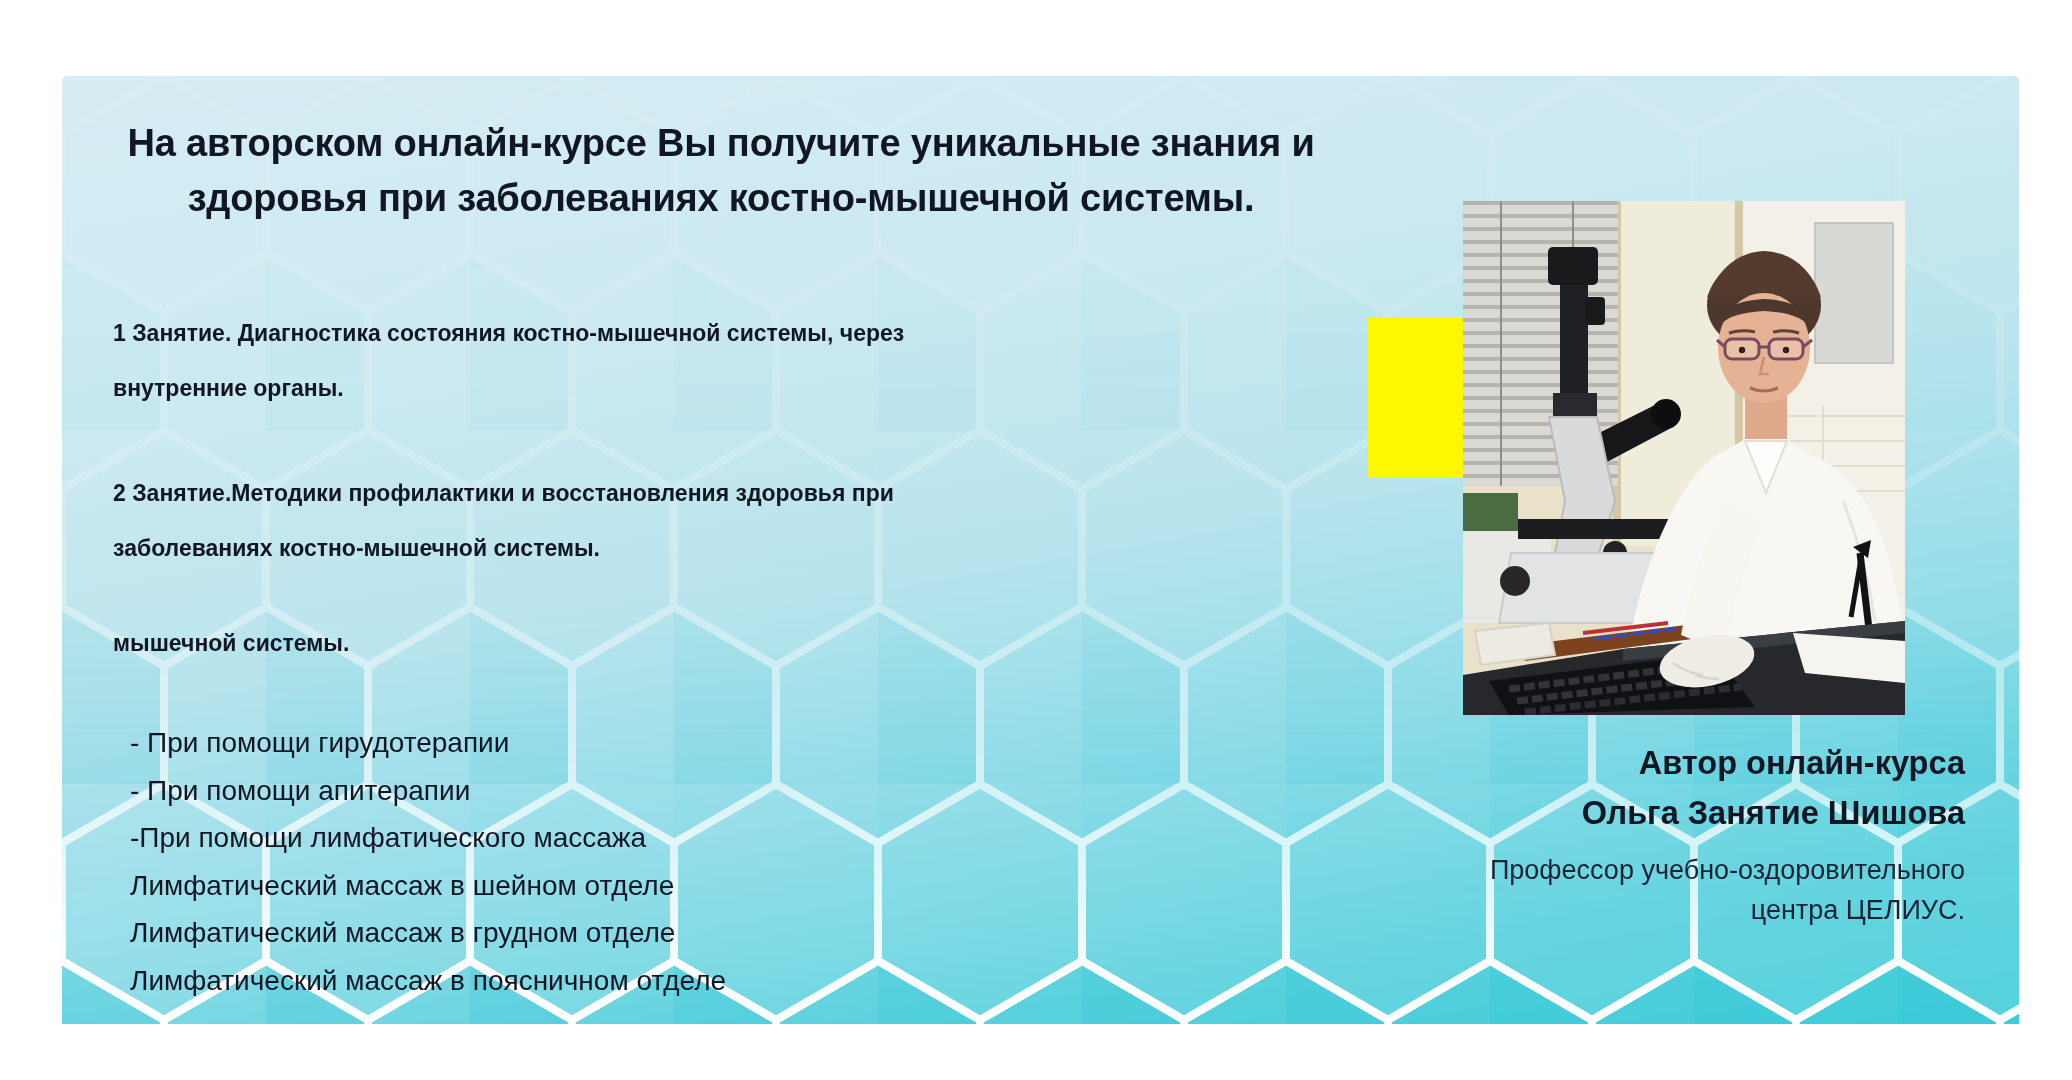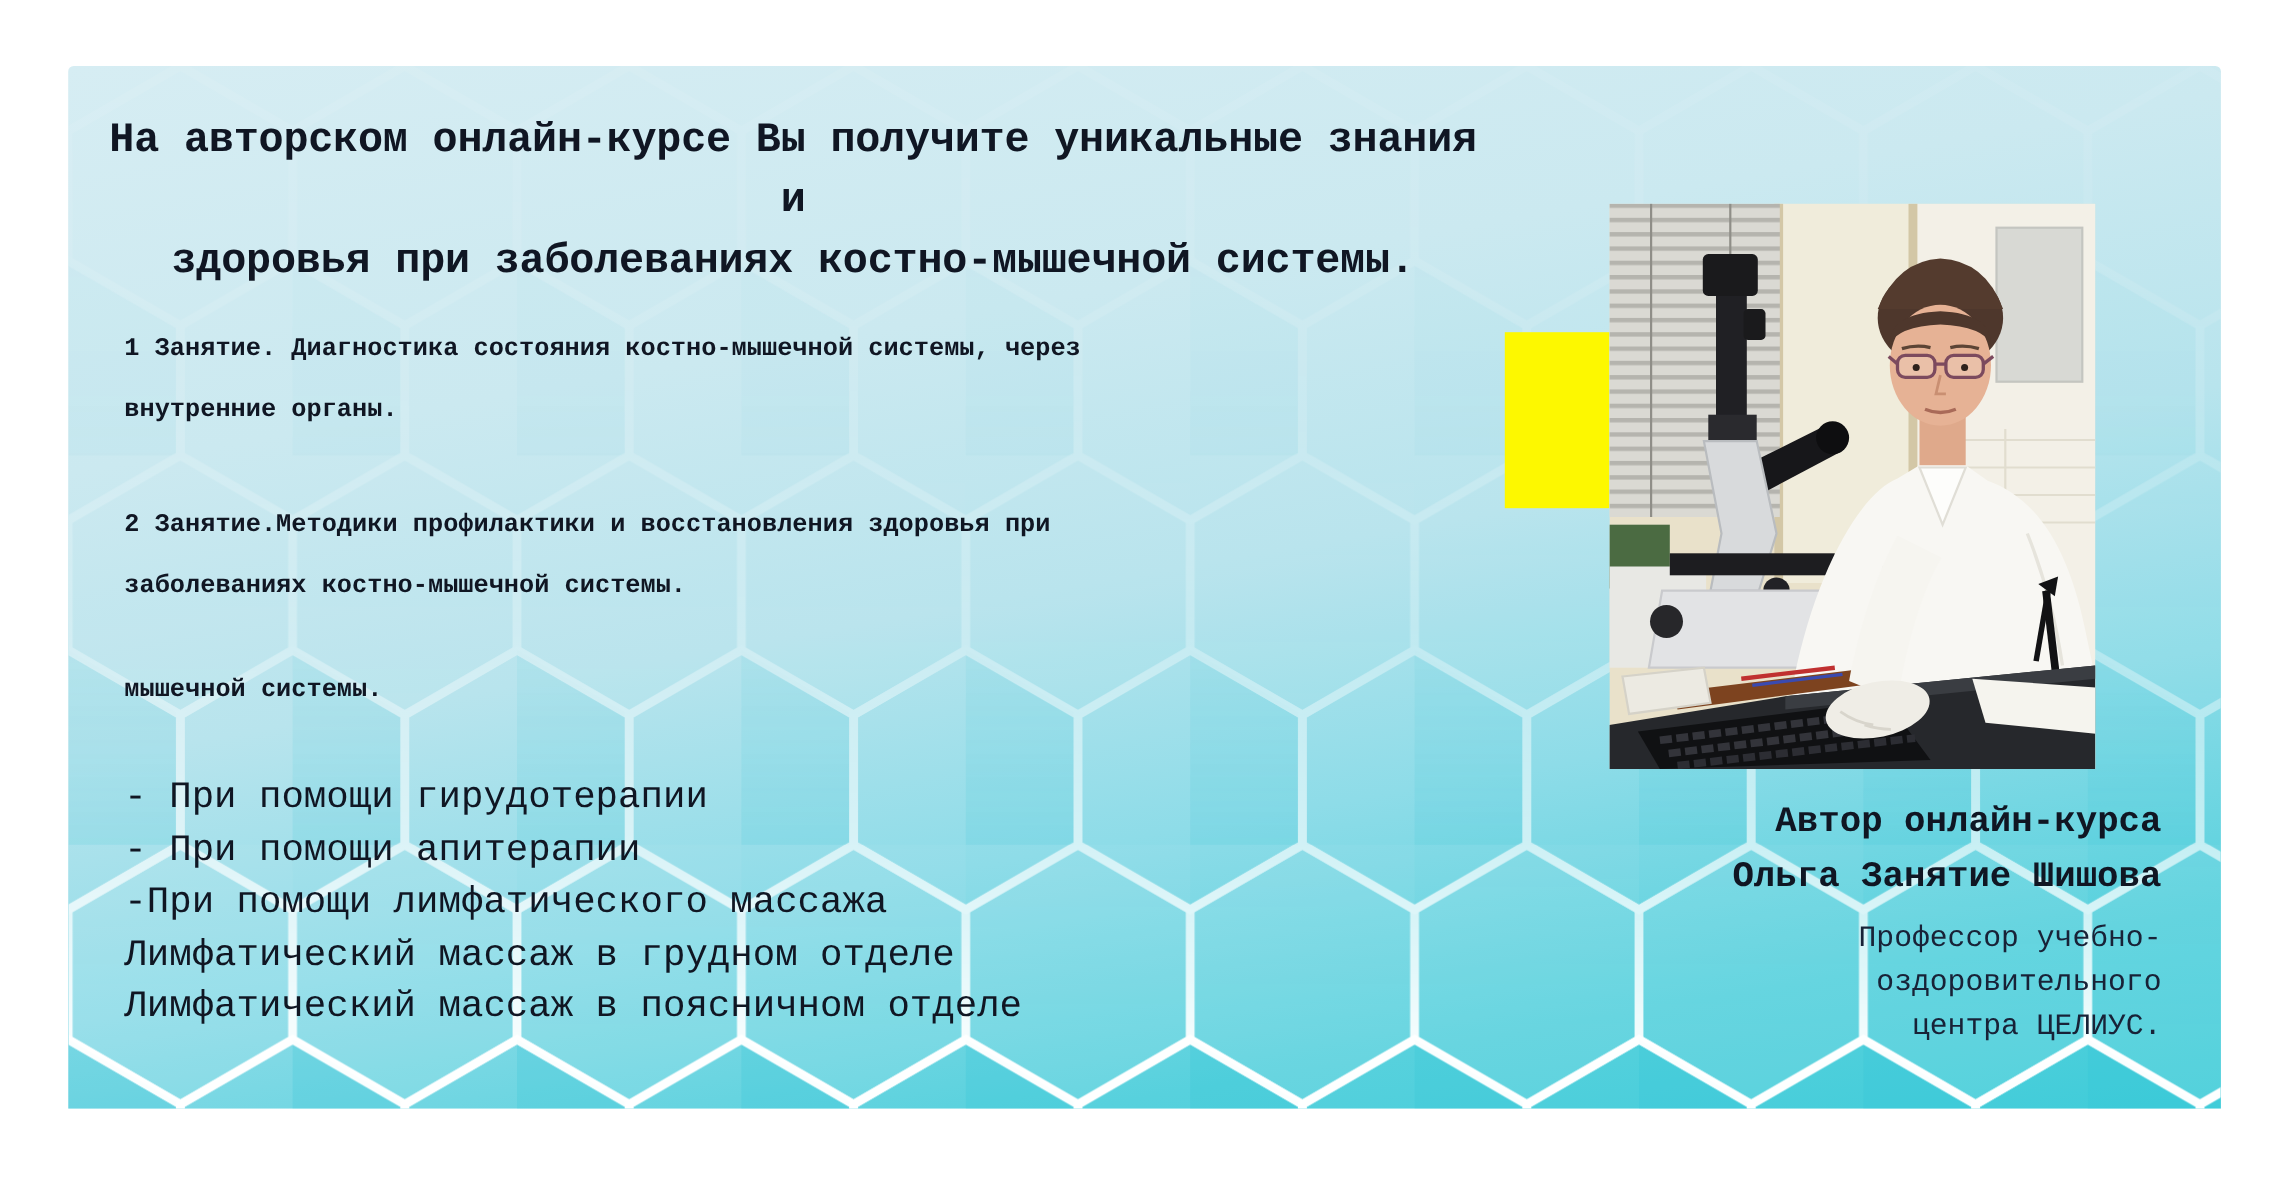--- a/index.html
+++ b/index.html
@@ -1,27 +1,27 @@
 <!DOCTYPE html>
 <html><head>
 <meta charset="utf-8">
 <style>
   html,body{margin:0;padding:0;background:#ffffff;}
   .page{position:relative;width:2072px;height:1008px;background:#ffffff;overflow:hidden;
-        font-family:Liberation Mono, monospace;color:#101623;}
+        font-family:Liberation Sans, sans-serif;color:#101623;margin-top:16px;}
   .slide{position:absolute;left:62px;top:60px;width:1957px;height:977px;border-radius:5px;overflow:hidden;
          background:linear-gradient(170deg,#d6edf3 0%,#cbe9f0 28%,#b8e4ed 48%,#8edce8 66%,#57d1dd 84%,#3bcbd8 100%);}
   .hex-overlay{position:absolute;left:0;top:0;width:1957px;height:977px;
     -webkit-mask-image:linear-gradient(to bottom,rgba(0,0,0,.07) 0%,rgba(0,0,0,.12) 30%,rgba(0,0,0,.30) 52%,rgba(0,0,0,.62) 72%,rgba(0,0,0,1) 90%);
     mask-image:linear-gradient(to bottom,rgba(0,0,0,.07) 0%,rgba(0,0,0,.12) 30%,rgba(0,0,0,.30) 52%,rgba(0,0,0,.62) 72%,rgba(0,0,0,1) 90%);}
   .title{position:absolute;left:28px;top:40px;width:1262px;text-align:center;
          font-size:38px;font-weight:700;line-height:55px;letter-spacing:-0.2px;}
   .lesson{position:absolute;left:51px;width:1340px;font-size:23px;font-weight:700;line-height:55px;}
   .lesson-1{top:230px}.lesson-2{top:390px}.lesson-3{top:540px}
-  .methods{position:absolute;left:51px;top:643px;width:1340px;font-size:34px;font-weight:400;line-height:47.6px;}
+  .methods{position:absolute;left:68px;top:643px;width:1340px;font-size:28px;font-weight:400;line-height:47.6px;}
   .accent-rect{position:absolute;left:1306px;top:242px;width:95px;height:160px;background:#fdf800;}
   .photo{position:absolute;left:1401px;top:125px;width:442px;height:514px;overflow:hidden;}
   .author{position:absolute;left:1403px;top:662px;width:500px;text-align:right;}
   .author-label,.author-name{font-size:32.5px;font-weight:700;line-height:50px;}
   .author-desc{margin-top:12px;font-size:27px;font-weight:400;line-height:40px;color:#182237;}
 </style>
 </head>
 <body>
 
 <div class="page">
@@ -55,20 +55,21 @@
       <div>заболеваниях костно-мышечной системы.</div>
     </div>
     <div class="lesson lesson-3">
       <div>мышечной системы.</div>
     </div>
 
     <div class="methods">
       <div>- При помощи гирудотерапии</div>
       <div>- При помощи апитерапии</div>
       <div>-При помощи лимфатического массажа</div>
+      <div>Лимфатический массаж в шейном отделе</div>
       <div>Лимфатический массаж в грудном отделе</div>
       <div>Лимфатический массаж в поясничном отделе</div>
     </div>
 
     <div class="accent-rect"></div>
 
     <div class="photo">
       <svg width="442" height="514" viewBox="0 0 442 514" xmlns="http://www.w3.org/2000/svg">
         <defs>
           <pattern id="blinds" width="10" height="13" patternUnits="userSpaceOnUse">

